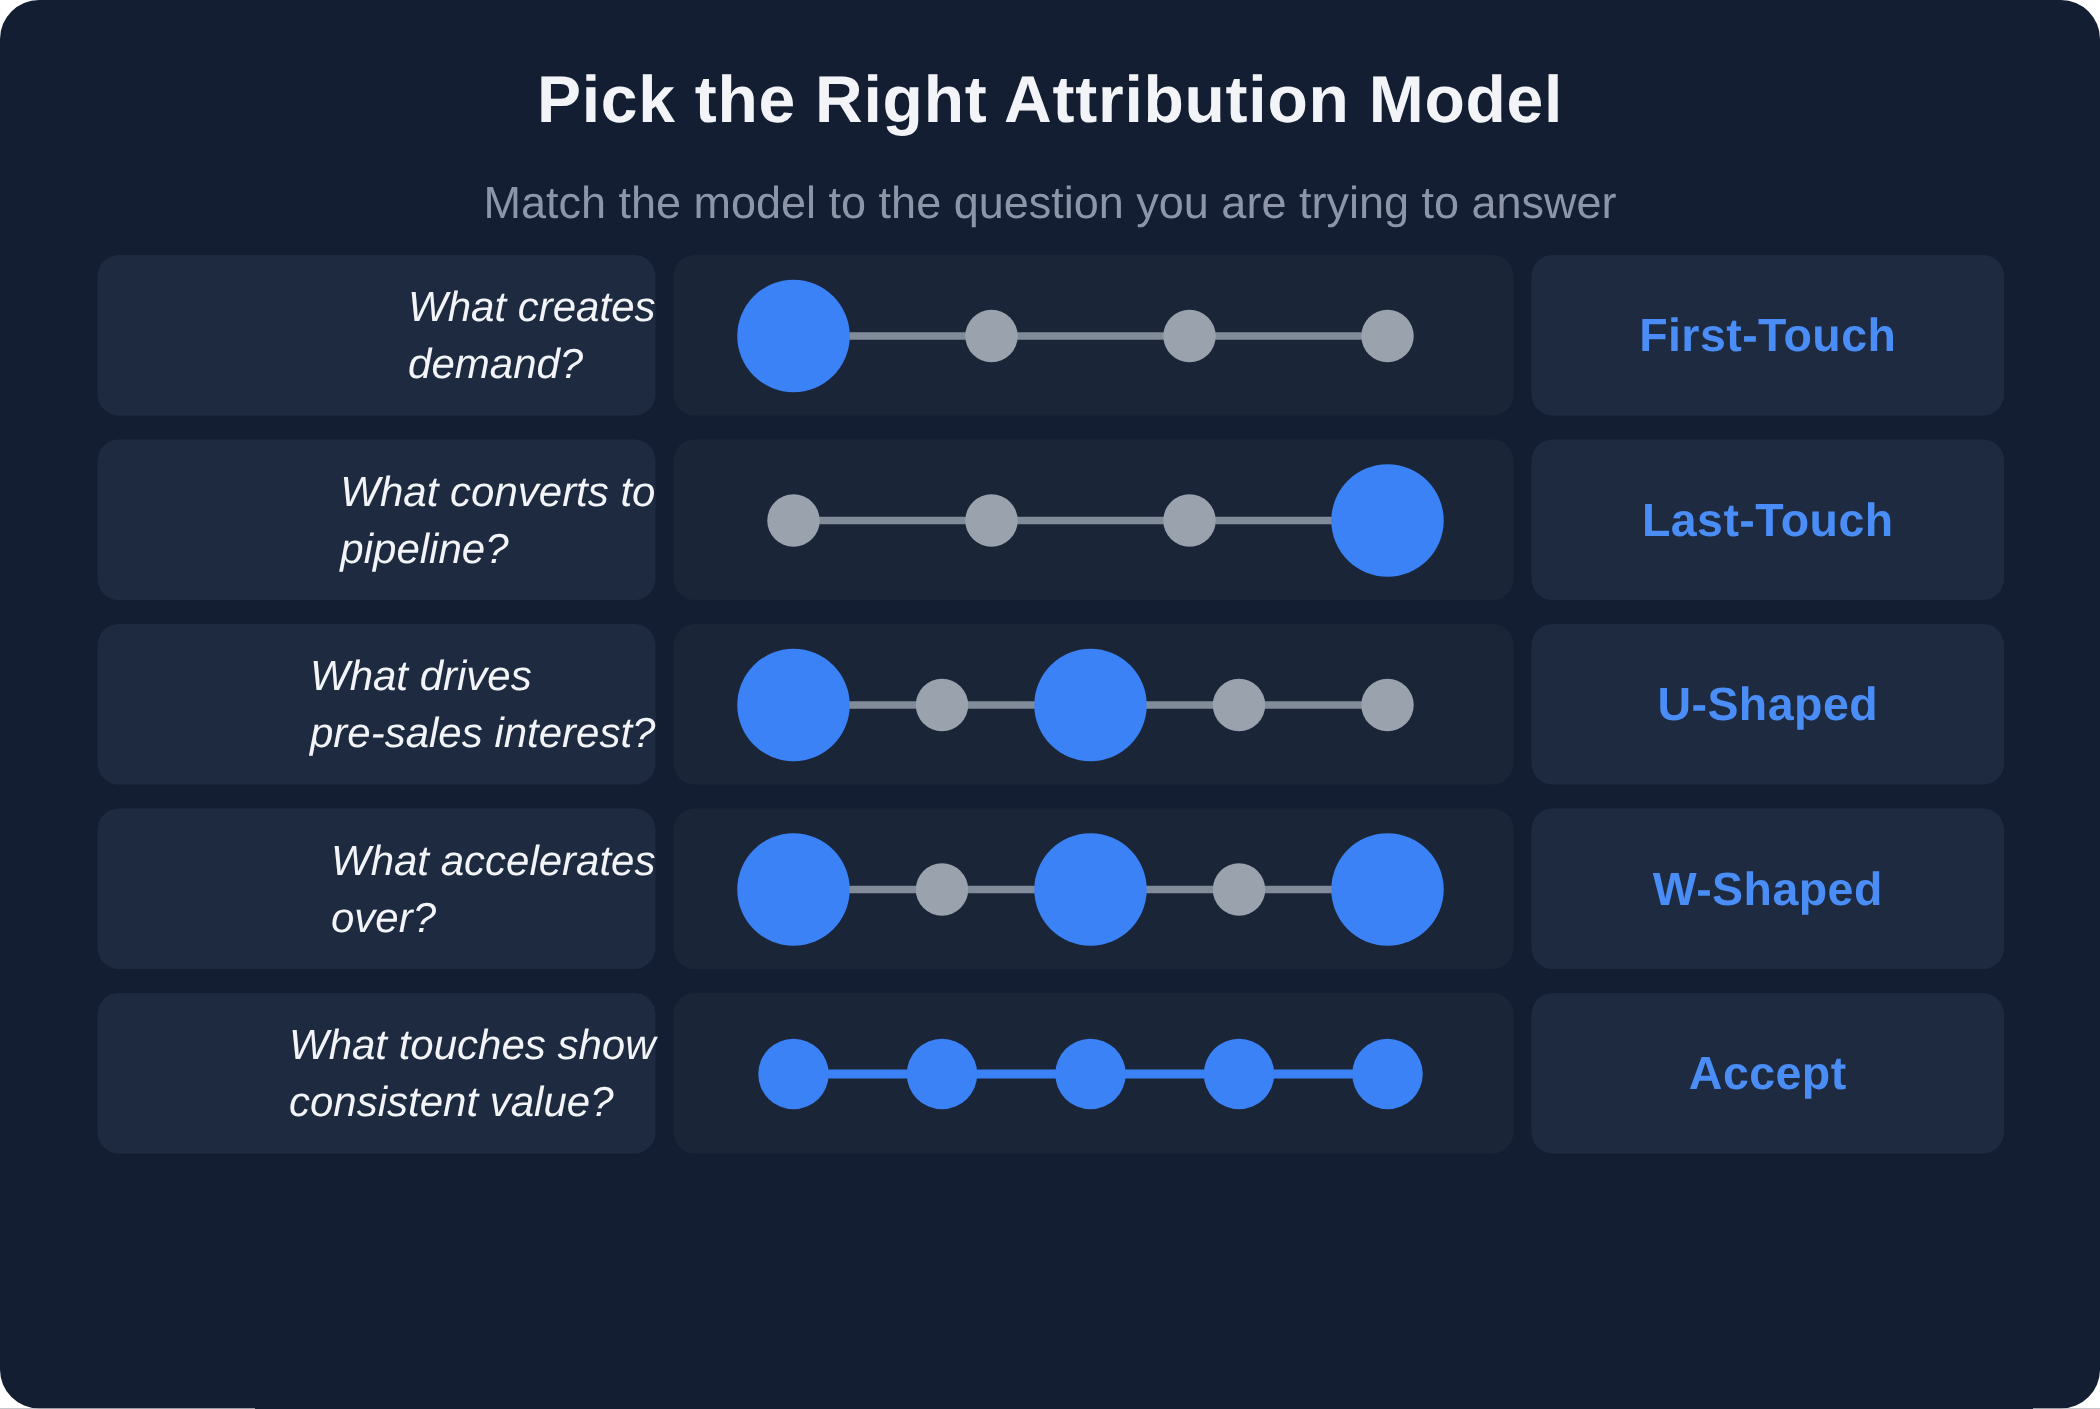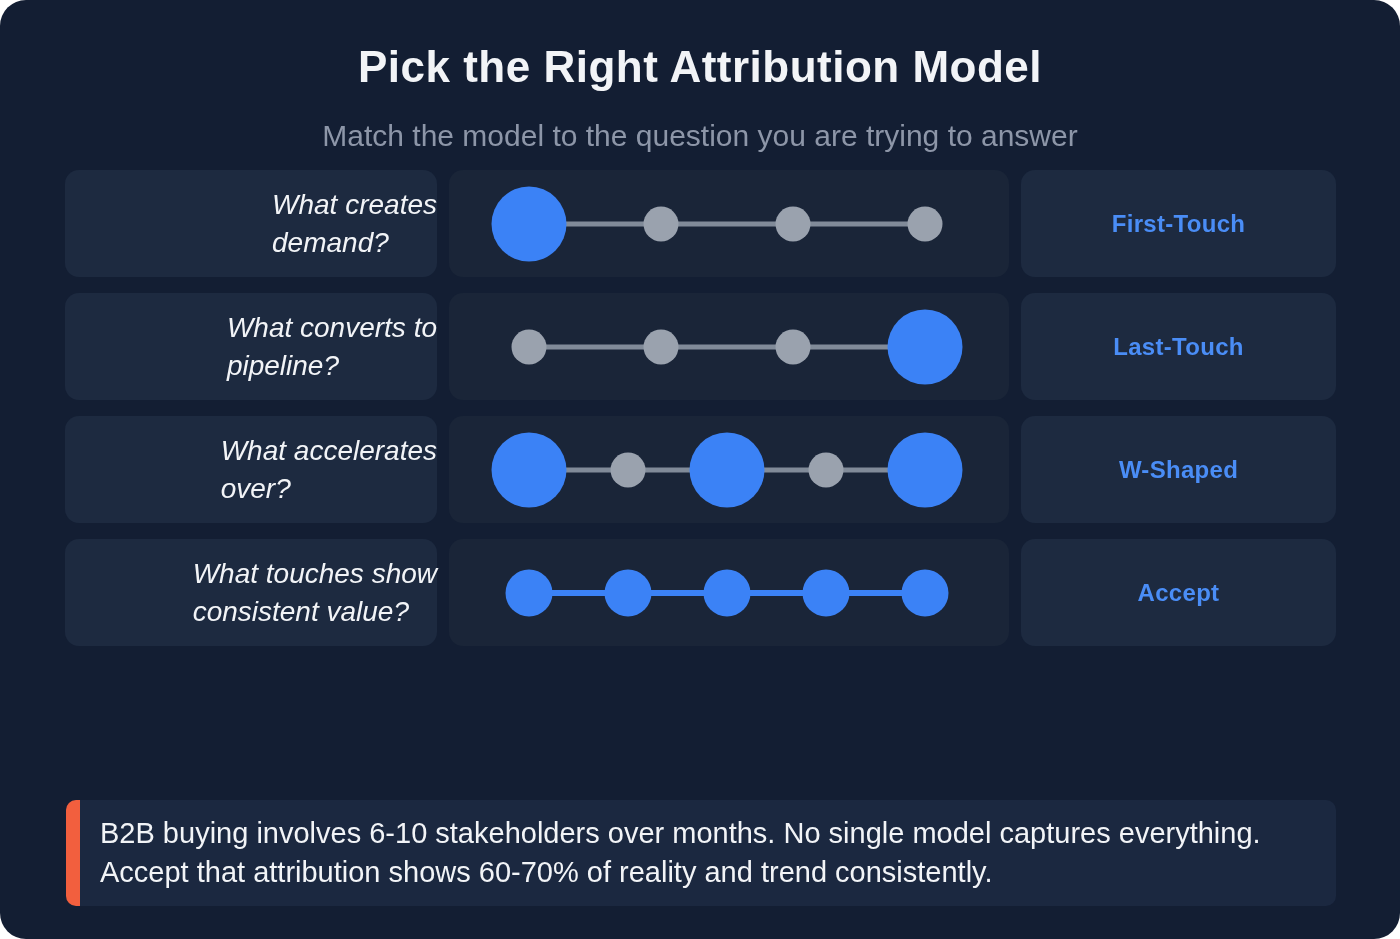--- a/index.html
+++ b/index.html
@@ -53,21 +53,21 @@
     background: var(--diagram-card-bg, #1a2538);
     position: relative;
   }
   .model-card {
     width: 315px;
     background: var(--card-bg, #1d2a40);
     display: flex; align-items: center; justify-content: center;
   }
   .model-label {
     color: var(--label-blue, #4a8df6);
-    font-size: 24px;
+    font-size: 31px;
     font-weight: 700;
     letter-spacing: 0.3px;
   }
 
   .connector {
     position: absolute;
     left: 80px; right: 84px;
     top: 50%;
     transform: translateY(-50%);
     border-radius: 3px;
@@ -146,20 +146,37 @@
       <div class="dot sm gray" style="left: 80px;"></div>
           <div class="dot sm gray" style="left: 212px;"></div>
           <div class="dot sm gray" style="left: 344px;"></div>
           <div class="dot lg blue" style="left: 476px;"></div>
         </div>
       <div class="card model-card">
         <div class="model-label">Last-Touch</div>
       </div>
     </div>
 
+    <div class="row">
+      <div class="card question-card">
+        <div class="question-text">What drives
+pre-sales interest?</div>
+      </div>
+      <div class="card diagram-card">
+        <div class="connector line-gray"></div>
+      <div class="dot lg blue" style="left: 80px;"></div>
+          <div class="dot sm gray" style="left: 179px;"></div>
+          <div class="dot lg blue" style="left: 278px;"></div>
+          <div class="dot sm gray" style="left: 377px;"></div>
+          <div class="dot sm gray" style="left: 476px;"></div>
+        </div>
+      <div class="card model-card">
+        <div class="model-label">U-Shaped</div>
+      </div>
+    </div>
 
     <div class="row">
       <div class="card question-card">
         <div class="question-text">What accelerates
 over?</div>
       </div>
       <div class="card diagram-card">
         <div class="connector line-gray"></div>
       <div class="dot lg blue" style="left: 80px;"></div>
           <div class="dot sm gray" style="left: 179px;"></div>
@@ -184,18 +201,14 @@
           <div class="dot md blue" style="left: 278px;"></div>
           <div class="dot md blue" style="left: 377px;"></div>
           <div class="dot md blue" style="left: 476px;"></div>
         </div>
       <div class="card model-card">
         <div class="model-label">Accept</div>
       </div>
     </div>
   </div>
 
-  <div class="footnote">
-    <div class="footnote-bar"></div>
-    <div class="footnote-text">B2B buying involves 6-10 stakeholders over months. No single model captures everything. Accept that attribution shows 60-70% of reality and trend consistently.</div>
-  </div>
 
 </div>
 
 </body></html>

